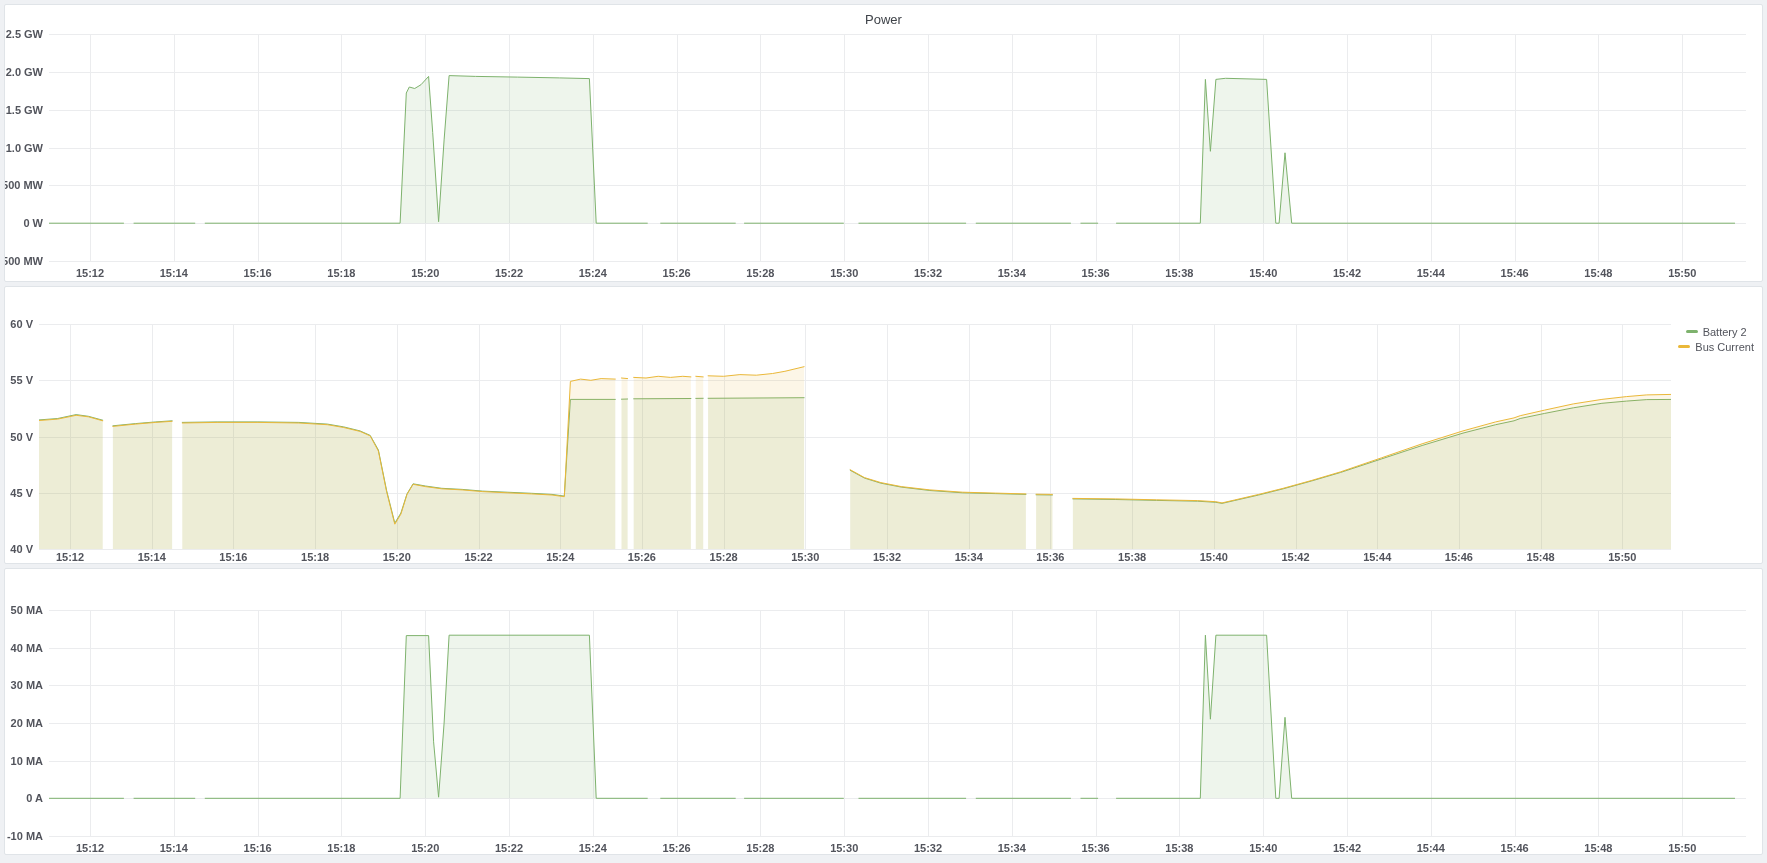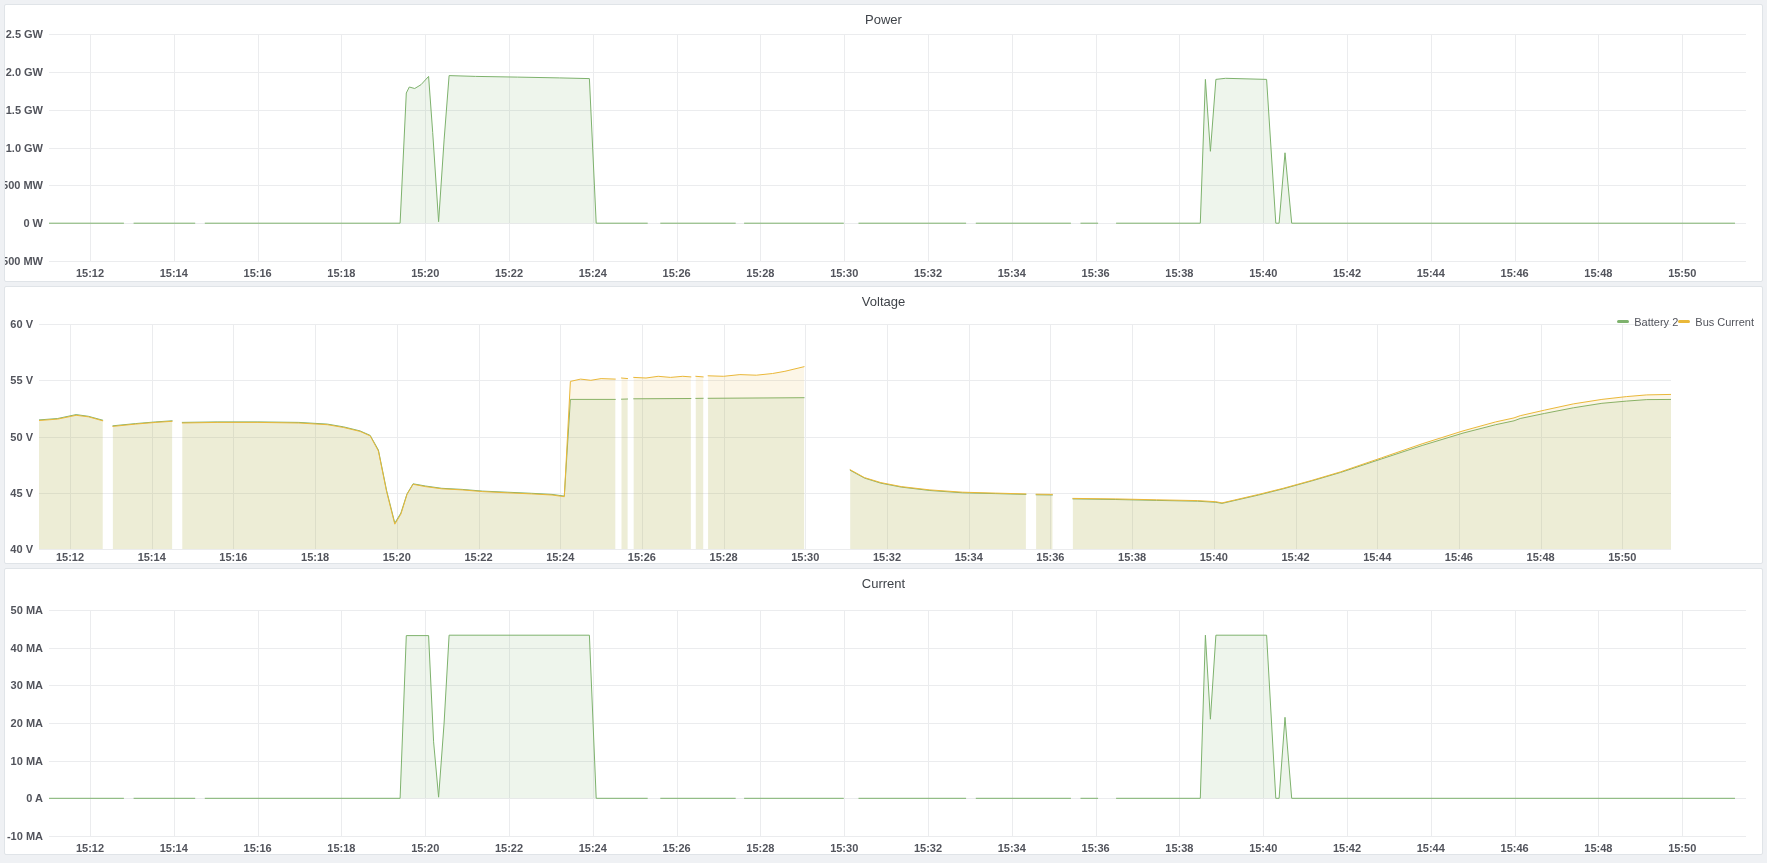--- a/index.html
+++ b/index.html
@@ -25,22 +25,22 @@
     font-size:13px;font-weight:400;color:#3f4349;
     line-height:16px;
     z-index:2;
   }
   .chart-wrap{position:absolute;inset:0;font-weight:bold;}
   .chart-wrap svg{position:absolute;left:0;top:0;}
   .grid{stroke:#ebecee;stroke-width:1;shape-rendering:crispEdges;}
   .ylab{font-family:"Liberation Sans",sans-serif;font-size:11px;fill:#52545c;text-anchor:end;}
   .xlab{font-family:"Liberation Sans",sans-serif;font-size:11px;fill:#52545c;text-anchor:middle;}
   .legend{
-    position:absolute;top:27px;right:8px;
-    display:flex;flex-direction:row;align-items:center;
+    position:absolute;top:37px;right:8px;
+    display:flex;flex-direction:column;align-items:center;
     z-index:3;
   }
   .legend-item{
     display:flex;align-items:center;
     height:15px;cursor:pointer;
   }
   .legend-dash{
     width:12px;height:3px;border-radius:2px;
     margin-right:5px;flex:0 0 auto;
   }
@@ -128,21 +128,20 @@
           <path d="M1075.9 218.2 L1092.7 218.2 L1092.7 218.2 L1075.9 218.2 Z" fill="rgba(126,178,109,0.13)" stroke="none"></path>
           <path d="M1075.9 218.2 L1092.7 218.2 " fill="none" stroke="#7eb26d" stroke-width="1" stroke-linejoin="round" stroke-linecap="round"></path>
           <path d="M1111.5 218.2 L1195.3 218.2 L1200.4 74.4 L1205.4 146.3 L1210.9 74.4 L1220.5 73.3 L1261.6 74.4 L1270.8 218.2 L1274.1 218.2 L1280.0 147.8 L1286.7 218.2 L1729.6 218.2 L1729.6 218.2 L1111.5 218.2 Z" fill="rgba(126,178,109,0.13)" stroke="none"></path>
           <path d="M1111.5 218.2 L1195.3 218.2 L1200.4 74.4 L1205.4 146.3 L1210.9 74.4 L1220.5 73.3 L1261.6 74.4 L1270.8 218.2 L1274.1 218.2 L1280.0 147.8 L1286.7 218.2 L1729.6 218.2 " fill="none" stroke="#7eb26d" stroke-width="1" stroke-linejoin="round" stroke-linecap="round"></path>
         </g>
       </svg>
   </div>
 </section>
 
 <section class="panel p2">
-  <h2 class="panel-title">Voltage</h2>
   <div class="chart-wrap">
     <svg id="chart-1" width="1757" height="276" viewBox="0 0 1757 276">
         <line x1="34" x2="1666" y1="37.5" y2="37.5" class="grid"></line>
         <text x="28" y="41" class="ylab">60 V</text>
         <line x1="34" x2="1666" y1="93.5" y2="93.5" class="grid"></line>
         <text x="28" y="97.25" class="ylab">55 V</text>
         <line x1="34" x2="1666" y1="150.5" y2="150.5" class="grid"></line>
         <text x="28" y="153.5" class="ylab">50 V</text>
         <line x1="34" x2="1666" y1="206.5" y2="206.5" class="grid"></line>
         <text x="28" y="209.75" class="ylab">45 V</text>
@@ -241,21 +240,20 @@
         <span class="legend-label">Battery 2</span>
       </div>
       <div class="legend-item">
         <span class="legend-dash" style="background: rgb(234, 184, 57);"></span>
         <span class="legend-label">Bus Current</span>
       </div>
     </div>
 </section>
 
 <section class="panel p3">
-  <h2 class="panel-title">Current</h2>
   <div class="chart-wrap">
     <svg id="chart-2" width="1757" height="285" viewBox="0 0 1757 285">
         <line x1="44" x2="1741" y1="41.5" y2="41.5" class="grid"></line>
         <text x="38" y="45" class="ylab">50 MA</text>
         <line x1="44" x2="1741" y1="79.5" y2="79.5" class="grid"></line>
         <text x="38" y="82.66666666666666" class="ylab">40 MA</text>
         <line x1="44" x2="1741" y1="116.5" y2="116.5" class="grid"></line>
         <text x="38" y="120.33333333333333" class="ylab">30 MA</text>
         <line x1="44" x2="1741" y1="154.5" y2="154.5" class="grid"></line>
         <text x="38" y="158" class="ylab">20 MA</text>

